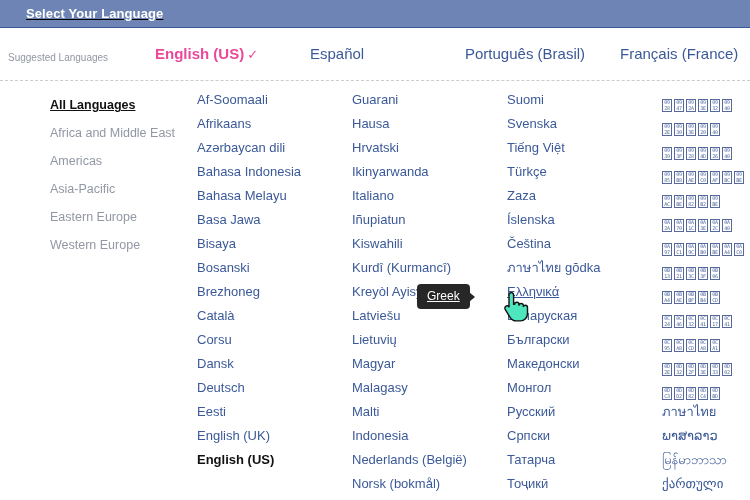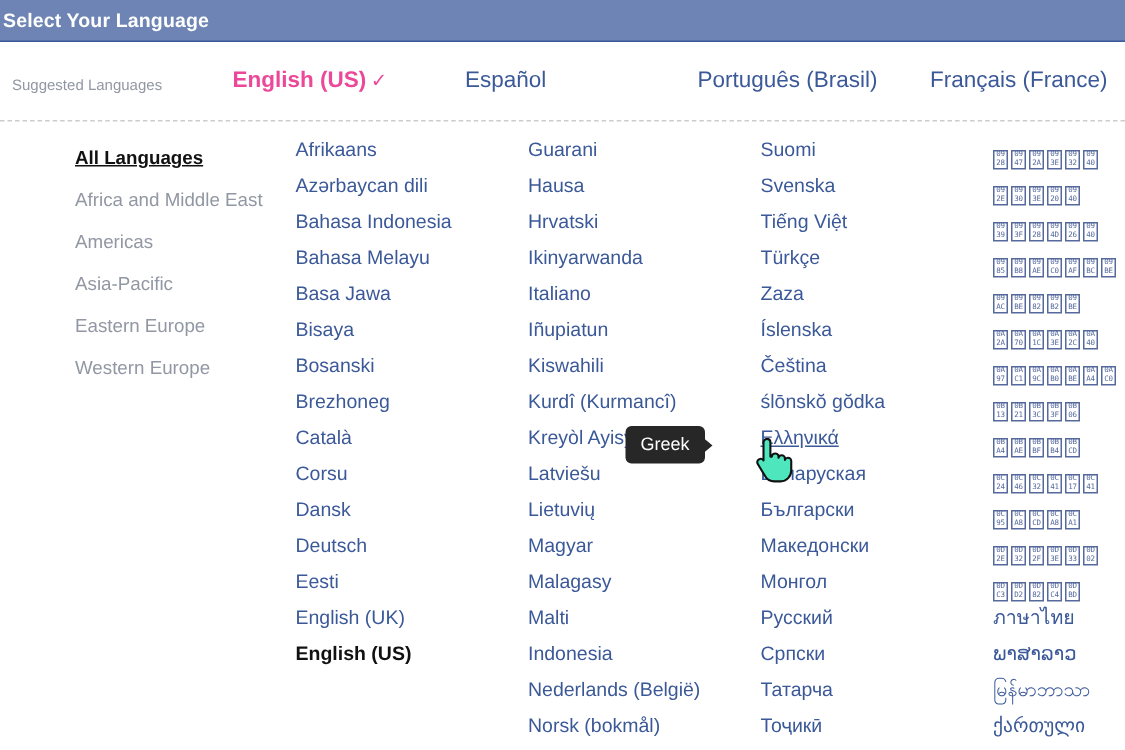--- a/index.html
+++ b/index.html
@@ -15,22 +15,23 @@
     width: 750px; height: 500px;
     background: #ffffff;
   }
 
   
   .titlebar {
     height: 28px;
     background: #6d84b4;
     display: flex;
     align-items: center;
-    padding: 0 2px;
+    padding: 0 26px;
     border-bottom: 1px solid #3b5998;
+    text-decoration: underline;
   }
   .titlebar-text {
     color: #ffffff;
     font-size: 13px;
     font-weight: bold;
     letter-spacing: 0.1px;
   }
 
   
   .body-area {
@@ -147,20 +148,21 @@
   .tooltip {
     position: absolute;
     background: #272727;
     color: #ffffff;
     font-size: 12px;
     line-height: 14px;
     padding: 5px 10px 6px 10px;
     border-radius: 4px;
     white-space: nowrap;
     z-index: 40;
+    text-decoration: underline;
   }
   .tooltip .tip-arrow {
     position: absolute;
     right: -5px;
     top: 50%;
     margin-top: -5px;
     width: 0; height: 0;
     border-top: 5px solid transparent;
     border-bottom: 5px solid transparent;
     border-left: 6px solid #272727;
@@ -200,20 +202,21 @@
       <div class="sidebar-col nav-list" id="sidebar-list">
           <div class="nav-item active"><span>All Languages</span></div>
           <div class="nav-item"><span>Africa and Middle East</span></div>
           <div class="nav-item"><span>Americas</span></div>
           <div class="nav-item"><span>Asia-Pacific</span></div>
           <div class="nav-item"><span>Eastern Europe</span></div>
           <div class="nav-item"><span>Western Europe</span></div>
         </div>
       <div class="lang-cols" id="lang-columns">
           <div class="lang-col">
+            <div class="lang-item"><span>Af-Soomaali</span></div>
             <div class="lang-item"><span>Afrikaans</span></div>
             <div class="lang-item"><span>Azərbaycan dili</span></div>
             <div class="lang-item"><span>Bahasa Indonesia</span></div>
             <div class="lang-item"><span>Bahasa Melayu</span></div>
             <div class="lang-item"><span>Basa Jawa</span></div>
             <div class="lang-item"><span>Bisaya</span></div>
             <div class="lang-item"><span>Bosanski</span></div>
             <div class="lang-item"><span>Brezhoneg</span></div>
             <div class="lang-item"><span>Català</span></div>
             <div class="lang-item"><span>Corsu</span></div>
@@ -243,21 +246,21 @@
             <div class="lang-item"><span>Norsk (bokmål)</span></div>
           </div>
           <div class="lang-col">
             <div class="lang-item"><span>Suomi</span></div>
             <div class="lang-item"><span>Svenska</span></div>
             <div class="lang-item"><span>Tiếng Việt</span></div>
             <div class="lang-item"><span>Türkçe</span></div>
             <div class="lang-item"><span>Zaza</span></div>
             <div class="lang-item"><span>Íslenska</span></div>
             <div class="lang-item"><span>Čeština</span></div>
-            <div class="lang-item"><span>ślōnskŏ gŏdka</span></div>
+            <div class="lang-item"><span>ภาษาไทย gŏdka</span></div>
             <div class="lang-item hovered"><span>Ελληνικά</span></div>
             <div class="lang-item"><span>Беларуская</span></div>
             <div class="lang-item"><span>Български</span></div>
             <div class="lang-item"><span>Македонски</span></div>
             <div class="lang-item"><span>Монгол</span></div>
             <div class="lang-item"><span>Русский</span></div>
             <div class="lang-item"><span>Српски</span></div>
             <div class="lang-item"><span>Татарча</span></div>
             <div class="lang-item"><span>Тоҷикӣ</span></div>
           </div>

